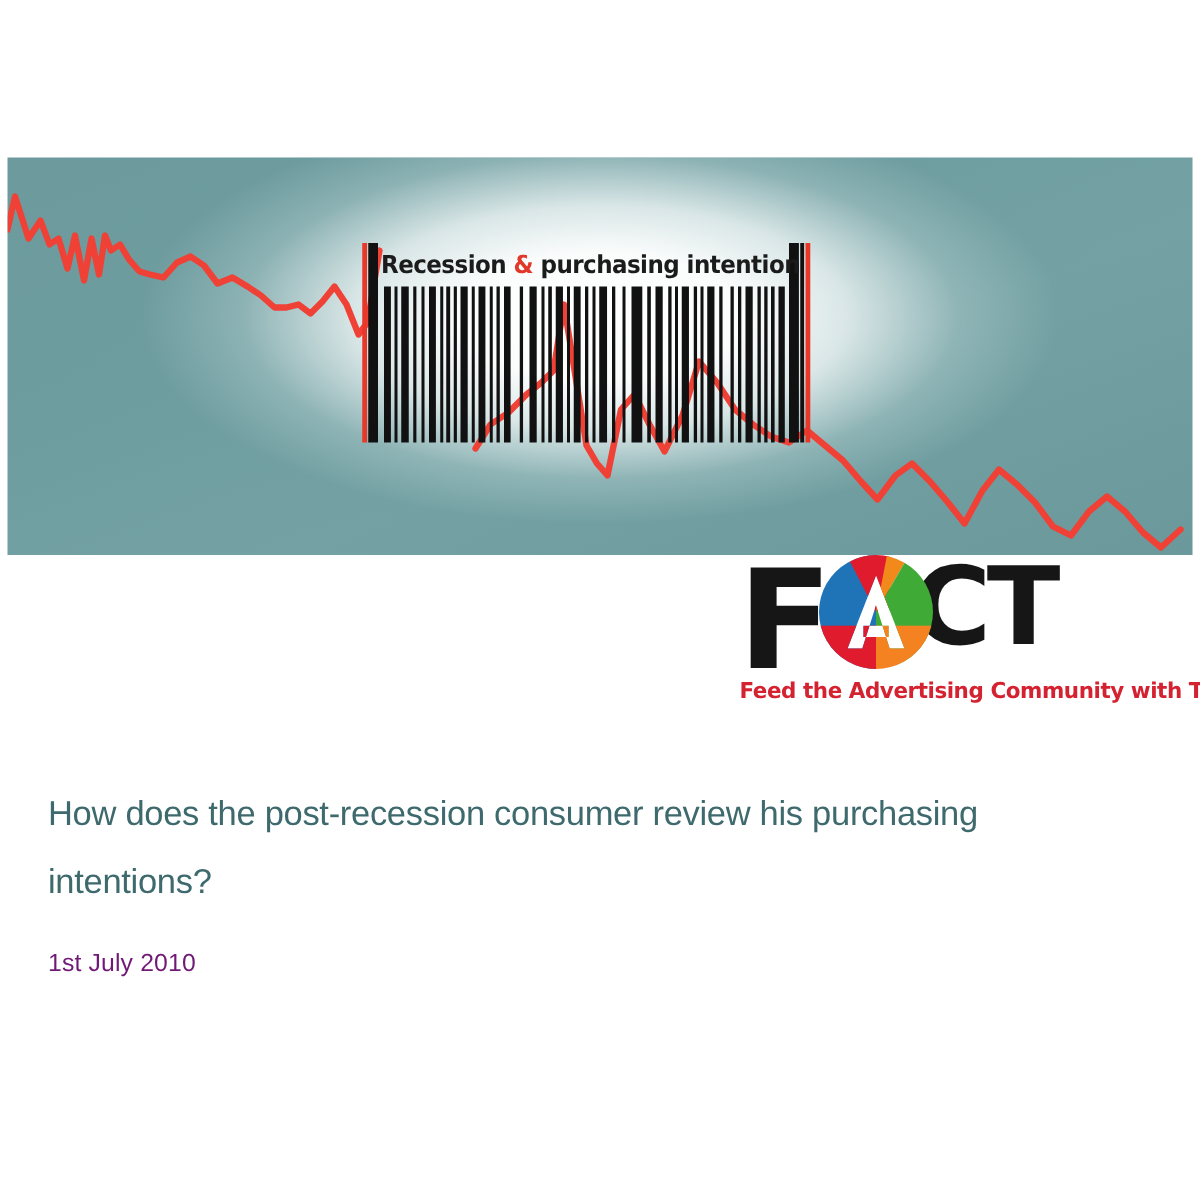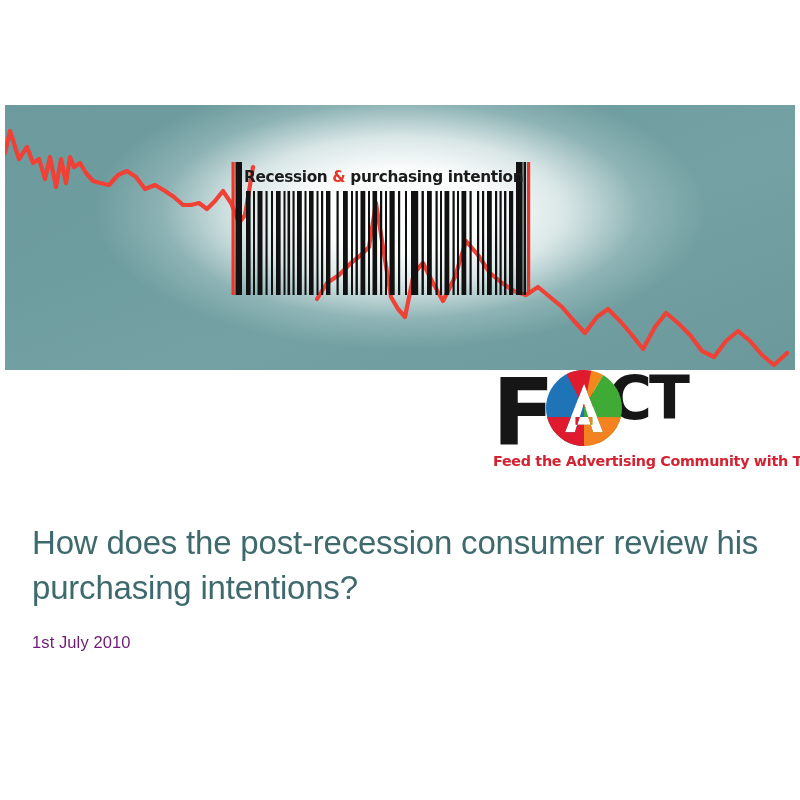--- a/index.html
+++ b/index.html
@@ -39,21 +39,21 @@
     left: 0;
     top: 0;
     width: 790px;
     height: 265px;
     display: block;
   }
 
   
   .barcode-wrap {
     position: absolute;
-    left: 226px;
+    left: 236px;
     top: 160px;
     width: 312px;
     height: 137px;
   }
   .barcode-svg { display: block; width: 312px; height: 137px; }
 
   .barcode-title {
     position: absolute;
     left: 18px;
     top: 4px;
@@ -91,21 +91,21 @@
     color: #161616;
     line-height: 1;
   }
   .logo-f {
     left: 2px; top: 0px;
     font-size: 92px;
     letter-spacing: -2px;
   }
   .logo-ct {
     left: 118px; top: 0px;
-    font-size: 60px;
+    font-size: 72px;
     letter-spacing: -3px;
   }
   .logo-a {
     position: absolute;
     left: 56px;
     top: 2px;
     width: 76px;
     height: 76px;
   }
   .logo-tagline {
@@ -126,21 +126,21 @@
   .title-block {
     position: absolute;
     left: 32px;
     top: 520px;
     width: 730px;
   }
   .deck-title {
     margin: 0;
     font-family: "Liberation Sans", sans-serif;
     font-weight: normal;
-    font-size: 33px;
+    font-size: 23px;
     line-height: 45px;
     color: #3e6a6d;
     letter-spacing: -0.2px;
   }
   .deck-date {
     margin: 22px 0 0 0;
     font-family: "Liberation Sans", sans-serif;
     font-weight: normal;
     font-size: 16.5px;
     line-height: 20px;

